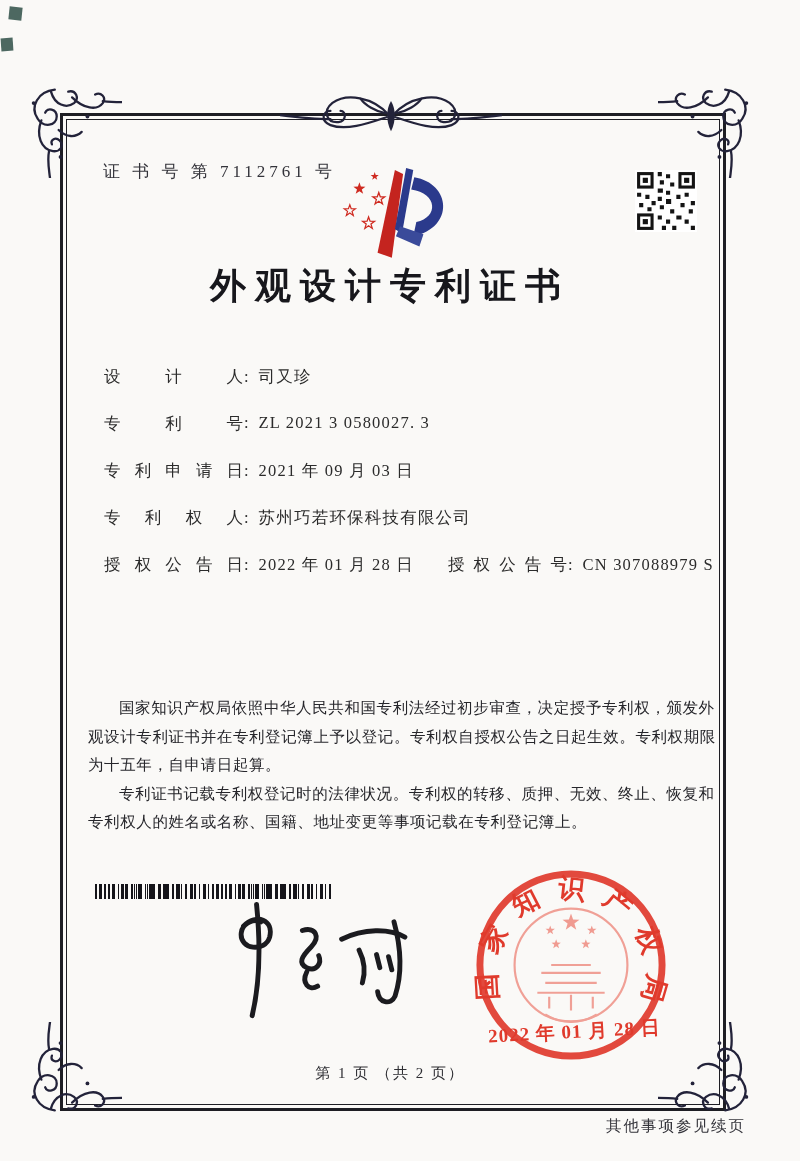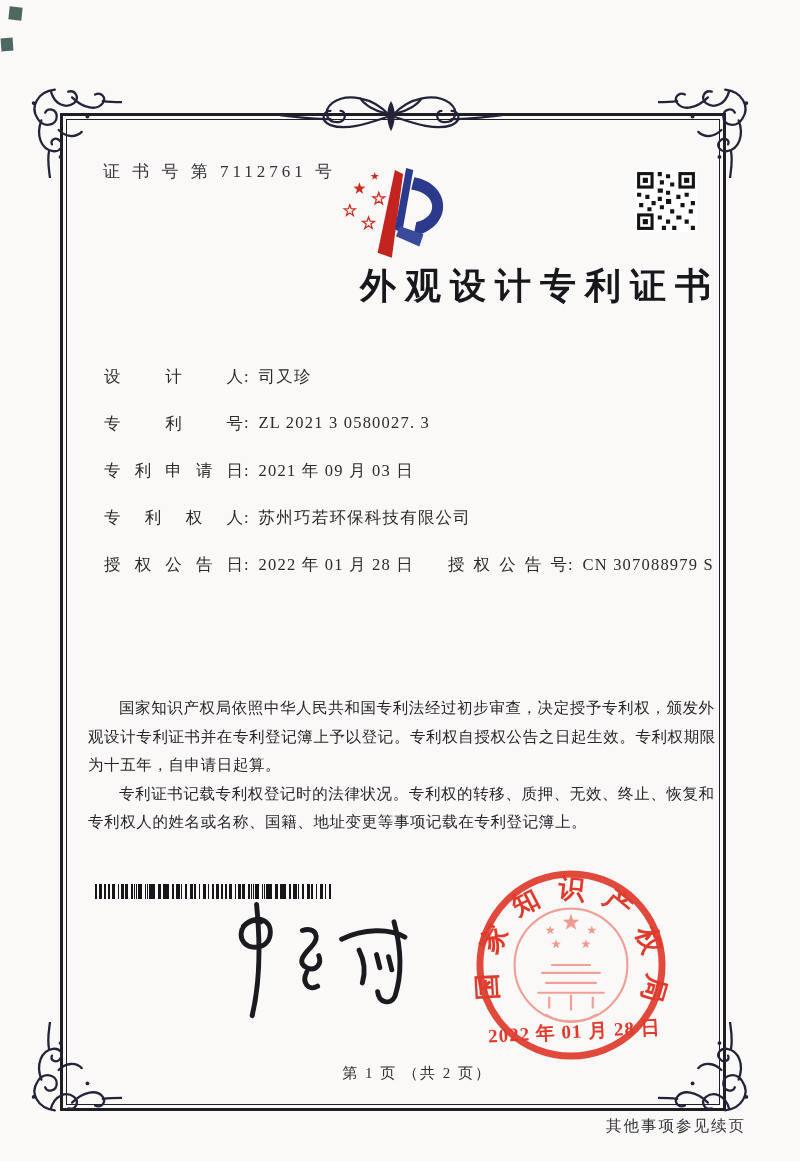--- a/index.html
+++ b/index.html
@@ -24,21 +24,21 @@
   .flourish.tr{left:658px;top:82px;transform:scale(-1,-1);}
   .flourish.bl{left:26px;top:1022px;}
   .flourish.br{left:658px;top:1022px;transform:scaleX(-1);}
   .center-ornament{position:absolute;left:280px;top:88px;width:222px;height:52px;color:#23233a;}
 
   .cert-no{position:absolute;left:103px;top:160px;font-size:17px;letter-spacing:4px;color:#33333a;text-align:right;}
 
   .logo{position:absolute;left:328px;top:168px;width:144px;height:102px;}
   .qr{position:absolute;left:635px;top:170px;width:62px;height:62px;}
 
-  .title{position:absolute;left:60px;top:262px;width:660px;margin:0;text-align:right;
+  .title{position:absolute;left:60px;top:262px;width:660px;margin:0;text-align:center;
     font-size:36px;font-weight:bold;letter-spacing:9px;color:#17171c;}
 
   .fields{position:absolute;left:104px;top:366px;width:612px;font-size:16.5px;}
   .field-row{position:relative;height:47px;white-space:nowrap;letter-spacing:1px;}
   .field-label{display:inline-block;width:140px;text-align:justify;text-align-last:justify;vertical-align:top;}
   .field-colon{margin-right:9px;}
   .field-value{letter-spacing:1.2px;}
   .second-pair{margin-left:34px;}
 
   .body-text{position:absolute;left:88px;top:694px;width:630px;font-size:15.5px;
@@ -54,21 +54,21 @@
   .signer{position:absolute;left:104px;top:940px;font-size:18px;letter-spacing:3px;
     font-weight:600;color:#222;}
   .signer div{margin-bottom:14px;}
   .signature{position:absolute;left:212px;top:900px;width:220px;height:120px;color:#1b1b1f;}
 
   .seal{position:absolute;left:472px;top:866px;width:198px;height:198px;}
   .seal-date{position:absolute;left:488px;top:1019px;width:170px;font-size:19px;font-weight:bold;
     color:var(--seal_red,#e03a2c);letter-spacing:1px;transform:rotate(-3deg);white-space:nowrap;}
 
   .footer-page{position:absolute;left:60px;top:1064px;width:660px;text-align:center;
-    font-size:15px;letter-spacing:2px;color:#2e2e33;margin-left:27px;}
+    font-size:15px;letter-spacing:2px;color:#2e2e33;}
   .footer-note{position:absolute;left:0;top:1116px;width:746px;text-align:right;
     font-size:15.5px;letter-spacing:2px;color:#33333a;}
 </style>
 </head>
 <body>
 
 <svg width="0" height="0" style="position:absolute">
   <defs>
     <polygon id="star5" points="10,0 12.35,6.76 19.5,6.9 13.8,11.24 15.9,18.1 10,14 4.1,18.1 6.2,11.24 0.5,6.9 7.65,6.76"></polygon>
     <g id="cornerFlourish" fill="none" stroke="currentColor" stroke-width="2.4" stroke-linecap="round">

